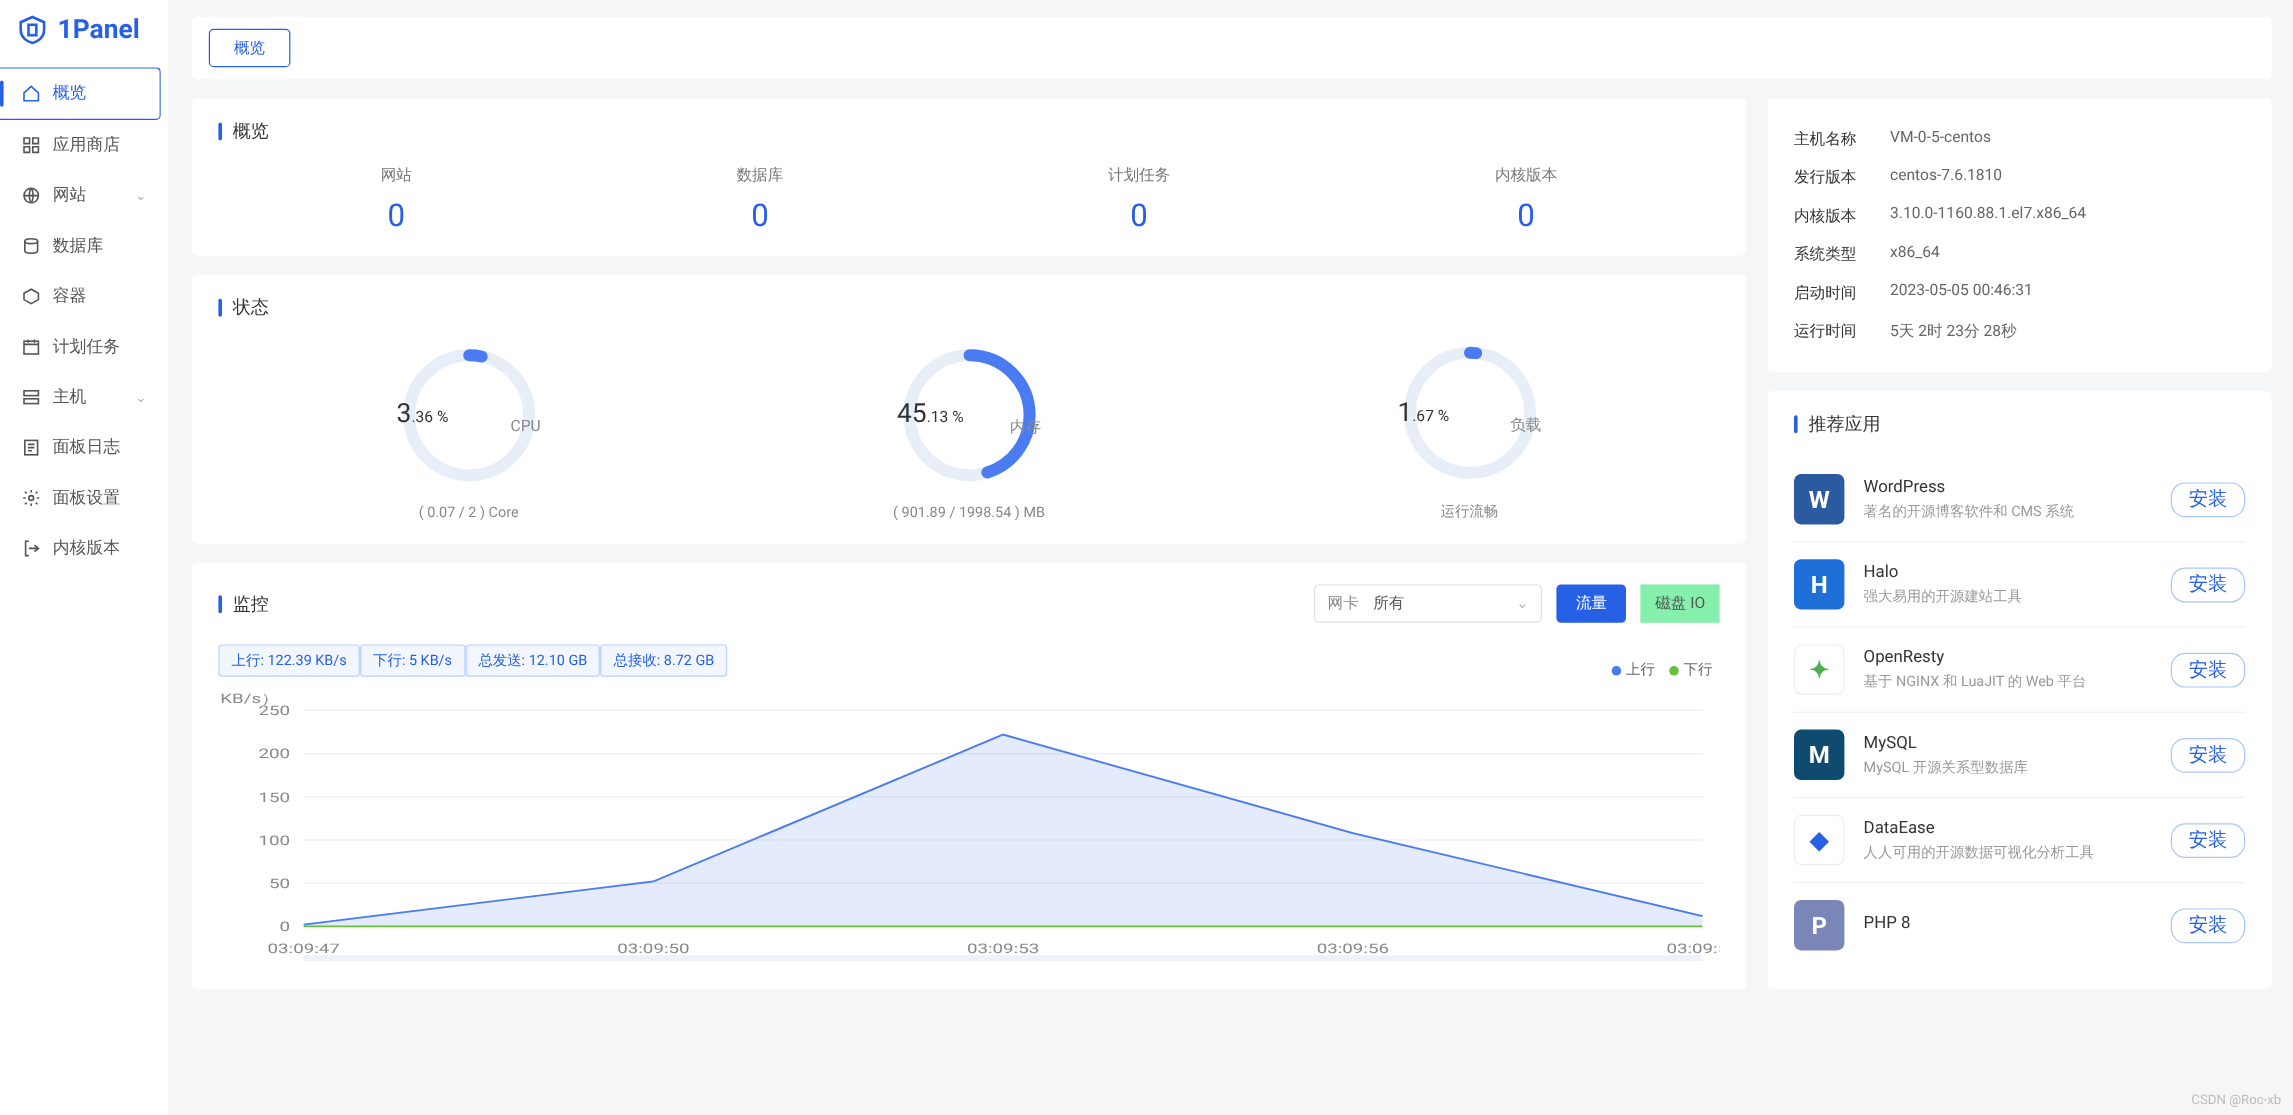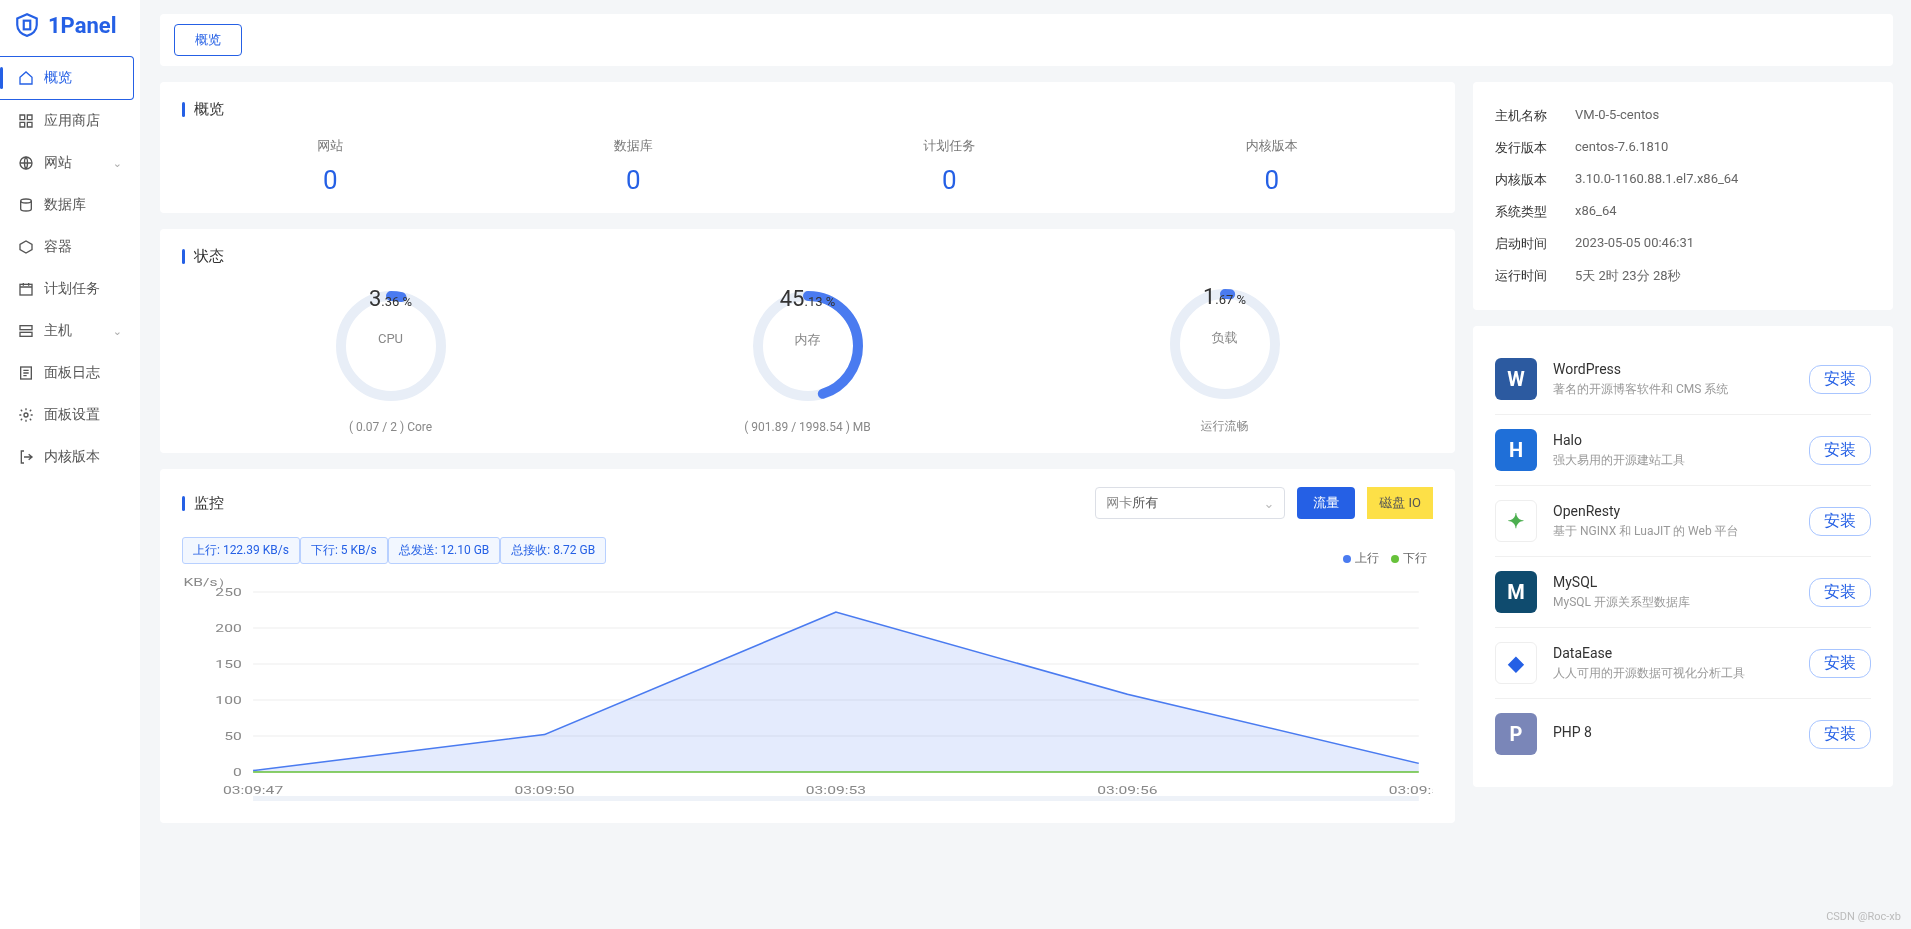--- a/index.html
+++ b/index.html
@@ -24,32 +24,32 @@
 .card-title::before{content:"";position:absolute;left:0;top:2px;bottom:2px;width:3px;background:#2560e5;border-radius:2px}
 .overview-stats{display:flex;justify-content:space-around;text-align:center}
 .ov-item .ov-label{color:#777;font-size:13px;margin-bottom:10px}
 .ov-item .ov-value{color:#2560e5;font-size:26px}
 .gauges{display:flex;justify-content:space-around;align-items:center;margin-top:10px}
 .gauge{width:220px;text-align:center}
 .gauge-ring{width:120px;height:120px;margin:0 auto 14px;position:relative}
 .gauge-ring svg{width:120px;height:120px;transform:rotate(-90deg)}
 .gauge-ring .track{stroke:#e8eef7;stroke-width:10;fill:none}
 .gauge-ring .arc{stroke:#4a7bf0;stroke-width:10;fill:none;stroke-linecap:round}
-.gauge-center{position:absolute;inset:0;display:flex;flex-direction:column;align-items:center;justify-content:flex-start}
+.gauge-center{position:absolute;inset:0;display:flex;flex-direction:row;align-items:center;justify-content:space-between}
 .gauge-big{font-size:22px;color:#333}
 .gauge-big small{font-size:13px}
 .gauge-sub{color:#888;font-size:13px;margin-top:20px}
 .gauge-foot{color:#888;font-size:12px;margin-top:6px}
 .monitor-head{display:flex;align-items:center;gap:12px}
 .monitor-head .card-title{margin-bottom:0;flex:1}
 .nic-select{display:flex;align-items:center;border:1px solid #dcdfe6;border-radius:4px;height:32px;min-width:190px;padding:0 10px;color:#888;cursor:pointer}
-.nic-select .lbl{color:#888;}
+.nic-select .lbl{color:#888;margin-right:12px}
 .nic-select .val{color:#555;flex:1}
 .btn-primary{background:#2560e5;color:#fff;border:none;border-radius:4px;height:32px;padding:0 16px;font-size:13px;cursor:pointer}
-.btn-plain{background:#fde047;border:none;color:#555;height:32px;padding:0 12px;font-size:13px;cursor:pointer}
+.btn-plain{background:#86efac;border:none;color:#555;height:32px;padding:0 12px;font-size:13px;cursor:pointer}
 .net-badges{display:flex;margin:18px 0 8px;flex-wrap:wrap}
 .badge{border:1px solid #b8d0ff;color:#2560e5;background:#f2f7ff;border-radius:3px;padding:4px 10px;font-size:12px}
 .legend{float:right;font-size:12px;color:#666;margin-top:-22px;margin-right:6px}
 .legend .dot{display:inline-block;width:8px;height:8px;border-radius:50%;margin-right:4px;vertical-align:middle}
 .chart-wrap{margin-top:6px}
 .info-row{display:flex;padding:7px 0;font-size:13px}
 .info-row .k{width:80px;color:#333}
 .info-row .v{color:#666}
 .app-item{display:flex;align-items:center;gap:16px;padding:14px 0;border-top:1px solid #f0f0f0}
 .app-item:first-of-type{border-top:none}
@@ -285,20 +285,21 @@
               <div class="v">2023-05-05 00:46:31</div>
             </div>
             <div class="info-row">
               <div class="k">运行时间</div>
               <div class="v">5天 2时 23分 28秒</div>
             </div>
           </div>
       </div>
 
       <div class="card">
+        <div class="card-title">推荐应用</div>
         <div id="app-list">
             <div class="app-item">
               <div class="app-icon" style="background:#2c5aa0;color:#fff;border:none">W</div>
               <div class="app-meta">
                 <div class="app-name">WordPress</div>
                 <div class="app-desc">著名的开源博客软件和 CMS 系统</div>
               </div>
               <button class="btn-install">安装</button>
             </div>
             <div class="app-item">

